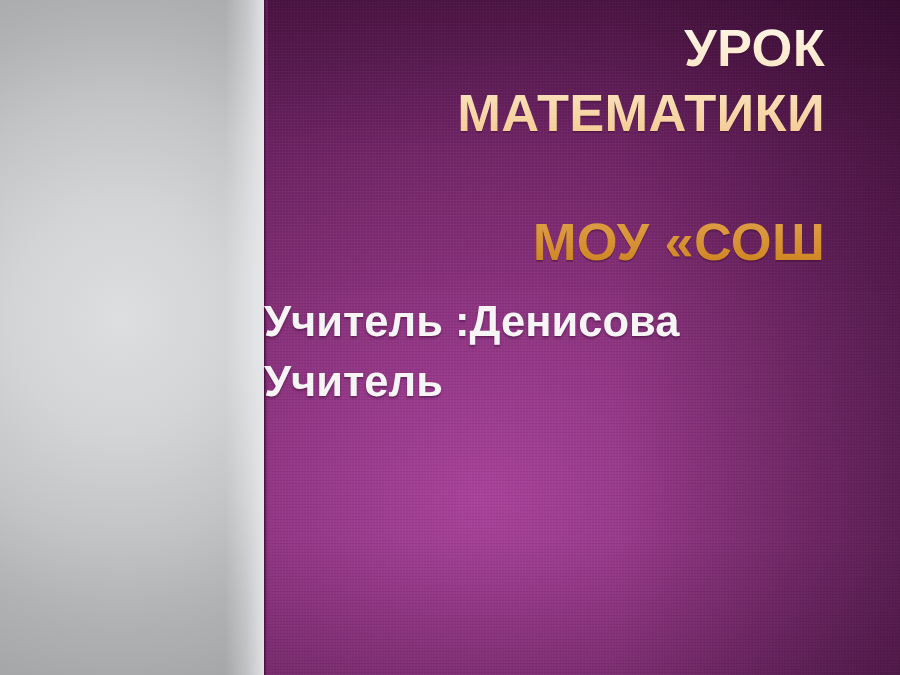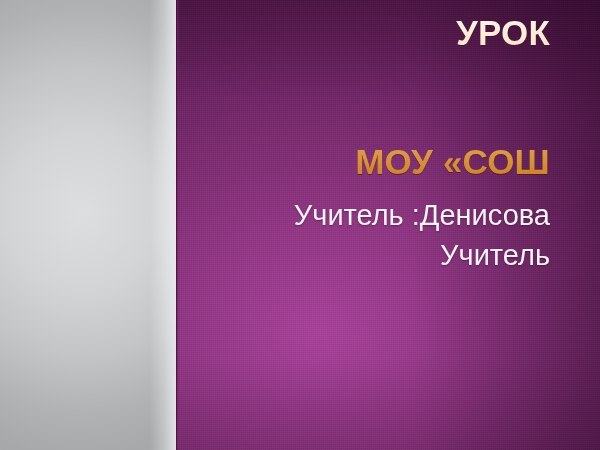--- a/index.html
+++ b/index.html
@@ -125,44 +125,43 @@
     -webkit-background-clip: text;
     background-clip: text;
     color: transparent;
     -webkit-text-fill-color: transparent;
     filter: drop-shadow(0px 1px 0.5px rgba(60,12,52,0.55));
   }
 
   .slide-subtitle {
     margin: 0;
     padding-top: 12px;
-    text-align: right;
     color: #f7f4f6;
     font-family: "Liberation Sans", sans-serif;
     font-size: 29px;
     line-height: 40px;
-    font-weight: 400;
+    font-weight: 700;
     letter-spacing: 0px;
     text-shadow: 0 1px 1.5px rgba(50,8,44,0.45);
   }
 </style>
 </head>
 <body>
 
 <div id="slide">
 
   <div class="gray-panel"></div>
 
   <div class="purple-panel">
     <div class="tex"></div>
     <div class="vig"></div>
     <div class="edge"></div>
   </div>
 
   <div class="text-wrap">
 
-    <h1 class="slide-title"><span>Урок</span><br><br><br><span>МОУ «СОШ</span><br></h1>
+    <h1 class="slide-title"><span>Урок</span><br><span>математики</span><br><br><span>МОУ «СОШ</span><br></h1>
 
     <p class="slide-subtitle"><span>Учитель :Денисова</span><br><span>Учитель</span><br></p>
 
   </div>
 
 </div>
 
 </body></html>

